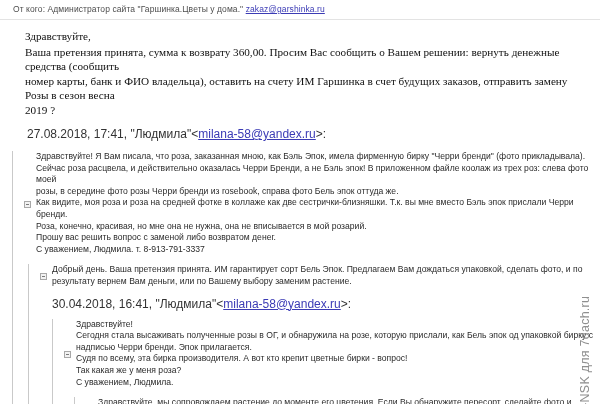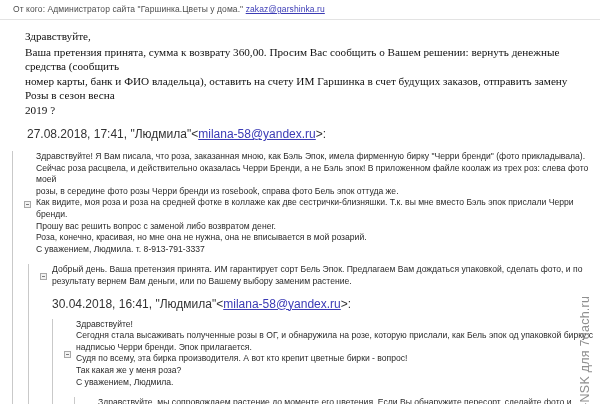--- a/index.html
+++ b/index.html
@@ -149,22 +149,22 @@
 
 <div class="quote q1">
   <div class="quote-body">
     <div class="msg-row">
       <span class="collapse-icon"></span>
       <div class="msg-text">
         <p>Здравствуйте! Я Вам писала, что роза, заказанная мною, как Бэль Эпок, имела фирменную бирку "Черри бренди" (фото прикладывала).</p>
         <p>Сейчас роза расцвела, и действительно оказалась Черри Бренди, а не Бэль эпок! В приложенном файле коолаж из трех роз: слева фото моей</p>
         <p>розы, в середине фото розы Черри бренди из rosebook, справа фото Бель эпок оттуда же.</p>
         <p>Как видите, моя роза и роза на средней фотке в коллаже как две сестрички-близняшки. Т.к. вы мне вместо Бэль эпок прислали Черри бренди.</p>
+        <p>Роза, конечно, красивая, но мне она не нужна, она не вписывается в мой розарий.</p>
         <p>Прошу вас решить вопрос с заменой либо возвратом денег.</p>
-        <p>Роза, конечно, красивая, но мне она не нужна, она не вписывается в мой розарий.</p>
         <p class="sig">С уважением, Людмила. т. 8-913-791-3337</p>
       </div>
     </div>
 
     <div class="quote q2" style="margin-left:4px;">
       <div class="quote-body">
         <div class="msg-row">
           <span class="collapse-icon"></span>
           <div class="msg-text">
             <p>Добрый день. Ваша претензия принята. ИМ гарантирует сорт Бель Эпок. Предлагаем Вам дождаться упаковкой, сделать фото, и по</p>

